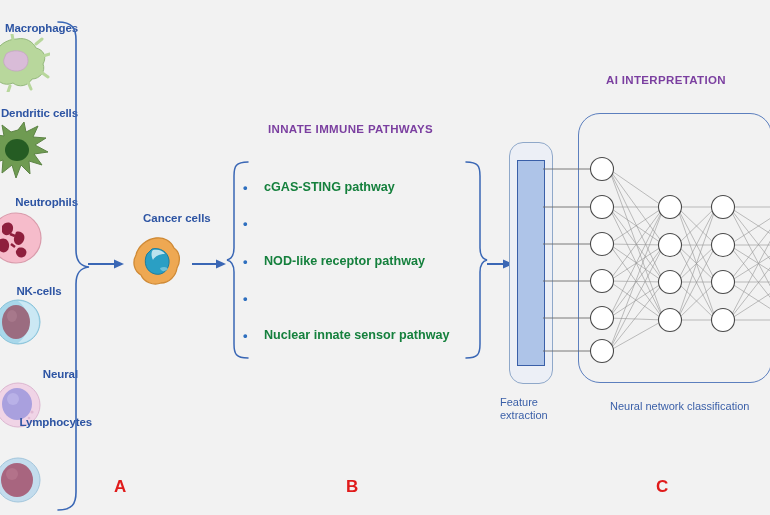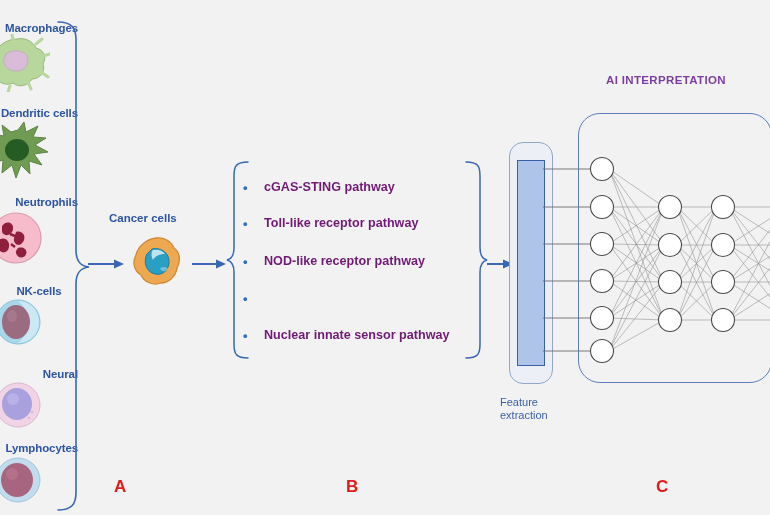--- a/index.html
+++ b/index.html
@@ -23,37 +23,38 @@
   .cell-art{position:absolute;}
 
   
   .heading{
     position:absolute;color:#7b3fa0;font-weight:bold;
     font-size:11.5px;letter-spacing:0.35px;white-space:nowrap;
   }
 
   
   .pathway-item{
-    position:absolute;color:#701a75;font-weight:bold;font-size:12.6px;
+    position:absolute;color:#15803d;font-weight:bold;font-size:12.6px;
     white-space:nowrap;
   }
   .pathway-bullet{
     position:absolute;color:#2e6fbf;font-size:13px;font-weight:bold;
   }
 
   .cap-label{
     position:absolute;color:#e01b1b;font-weight:bold;font-size:17px;
   }
   .sub-label{
     position:absolute;color:#3a5fa8;font-size:11px;text-align:left;
     line-height:12.5px;white-space:nowrap;
   }
   .title-cancer{
     position:absolute;color:#2d54a3;font-weight:bold;font-size:11.5px;
     white-space:nowrap;
+    margin-left:34px;
   }
   svg{display:block;}
 </style>
 </head>
 <body>
 
 <div id="stage">
 
   <div class="abs" style="left:0;top:0;width:85px;height:515px;">
 
@@ -108,21 +109,21 @@
     <div class="cell-art" style="left:-6px;top:380px;">
       <svg width="52" height="50" viewBox="0 0 52 50">
         <circle cx="24" cy="25" r="22" fill="#f0d4e6" stroke="#dcb6d0" stroke-width="1"></circle>
         <ellipse cx="23" cy="24" rx="15" ry="16" fill="#a9a0de"></ellipse>
         <ellipse cx="19" cy="19" rx="6" ry="6" fill="#bdb5e8" opacity="0.8"></ellipse>
         <circle cx="38" cy="32" r="1.6" fill="#e0b9d3"></circle>
         <circle cx="35" cy="38" r="1.3" fill="#e0b9d3"></circle>
       </svg>
     </div>
 
-    <div class="cell-label" style="top:442px;">Lymphocytes</div>
+    <div class="cell-label" style="top:416px;margin-left:14px;">Lymphocytes</div>
     <div class="cell-art" style="left:-6px;top:455px;">
       <svg width="52" height="52" viewBox="0 0 52 52">
         <circle cx="24" cy="25" r="22" fill="#c3dced" stroke="#a3c6dc" stroke-width="1"></circle>
         <ellipse cx="23" cy="25" rx="16" ry="17" fill="#a8657f"></ellipse>
         <ellipse cx="18" cy="19" rx="6" ry="6" fill="#b8788f" opacity="0.7"></ellipse>
       </svg>
     </div>
   </div>
 
   <div class="abs" style="left:56px;top:18px;">
@@ -150,40 +151,40 @@
     </svg>
   </div>
 
   <div class="abs" style="left:192px;top:256px;">
     <svg width="34" height="16" viewBox="0 0 34 16">
       <line x1="0" y1="8" x2="26" y2="8" stroke="#3a67b5" stroke-width="2"></line>
       <polygon points="34,8 24,3.4 24,12.6" fill="#3a67b5"></polygon>
     </svg>
   </div>
 
+  <div class="heading" style="left:268px;top:123px;">INNATE IMMUNE PATHWAYS</div>
 
   <div class="abs" style="left:226px;top:160px;">
     <svg width="24" height="200" viewBox="0 0 24 200">
       <path d="M22 2 C10 2 8 6 8 16 L8 88 C8 96 5 99 1 100
                C5 101 8 104 8 112 L8 184 C8 194 10 198 22 198" fill="none" stroke="#3a67b5" stroke-width="1.5" stroke-linecap="round"></path>
     </svg>
   </div>
 
   <div class="abs" style="left:464px;top:160px;">
     <svg width="24" height="200" viewBox="0 0 24 200">
       <path d="M2 2 C14 2 16 6 16 16 L16 88 C16 96 19 99 23 100
                C19 101 16 104 16 112 L16 184 C16 194 14 198 2 198" fill="none" stroke="#3a67b5" stroke-width="1.5" stroke-linecap="round"></path>
     </svg>
   </div>
 
   <div class="pathway-bullet" style="left:243px;top:180px;">•</div>
   <div class="pathway-item" style="left:264px;top:180px;">cGAS-STING pathway</div>
 
   <div class="pathway-bullet" style="left:243px;top:216px;">•</div>
-  <div class="pathway-item" style="left:264px;top:216px;">Toll-like receptor pathway</div>
 
   <div class="pathway-bullet" style="left:243px;top:254px;">•</div>
   <div class="pathway-item" style="left:264px;top:254px;">NOD-like receptor pathway</div>
 
   <div class="pathway-bullet" style="left:243px;top:291px;">•</div>
 
   <div class="pathway-bullet" style="left:243px;top:328px;">•</div>
   <div class="pathway-item" style="left:264px;top:328px;">Nuclear innate sensor pathway</div>
 
   <div class="abs" style="left:487px;top:256px;">
@@ -202,20 +203,21 @@
               background:#aec4e8;border:1.6px solid #3a5fa8;">
   </div>
   <div class="sub-label" style="left:500px;top:396px;width:60px;">
     <span>Feature</span><br>
     <span>extraction</span>
   </div>
 
   <div class="abs" style="left:578px;top:113px;width:192px;height:268px;
               border:1.3px solid #5c7fbe;border-radius:22px;background:transparent;">
   </div>
+  <div class="sub-label" style="left:610px;top:400px;">Neural network classification</div>
 
   <div class="abs" style="left:540px;top:150px;">
     <svg width="230" height="215" viewBox="0 0 230 215">
 
       <g stroke="#6b6b6b" stroke-width="0.9" fill="none">
         <line x1="3" y1="19" x2="56" y2="19"></line>
         <line x1="3" y1="57" x2="56" y2="57"></line>
         <line x1="3" y1="94" x2="56" y2="94"></line>
         <line x1="3" y1="131" x2="56" y2="131"></line>
         <line x1="3" y1="168" x2="56" y2="168"></line>

